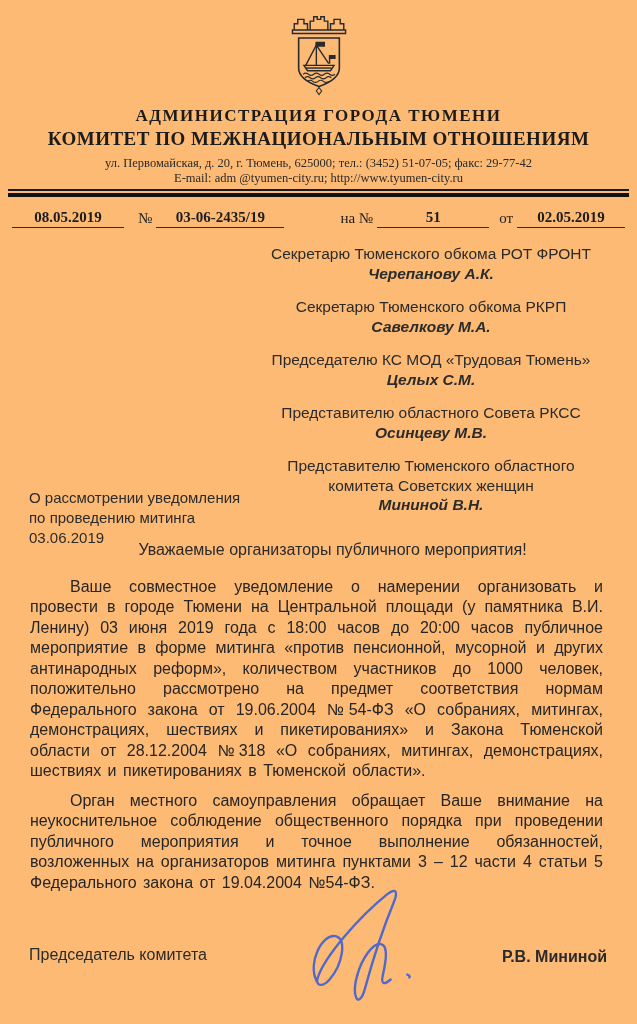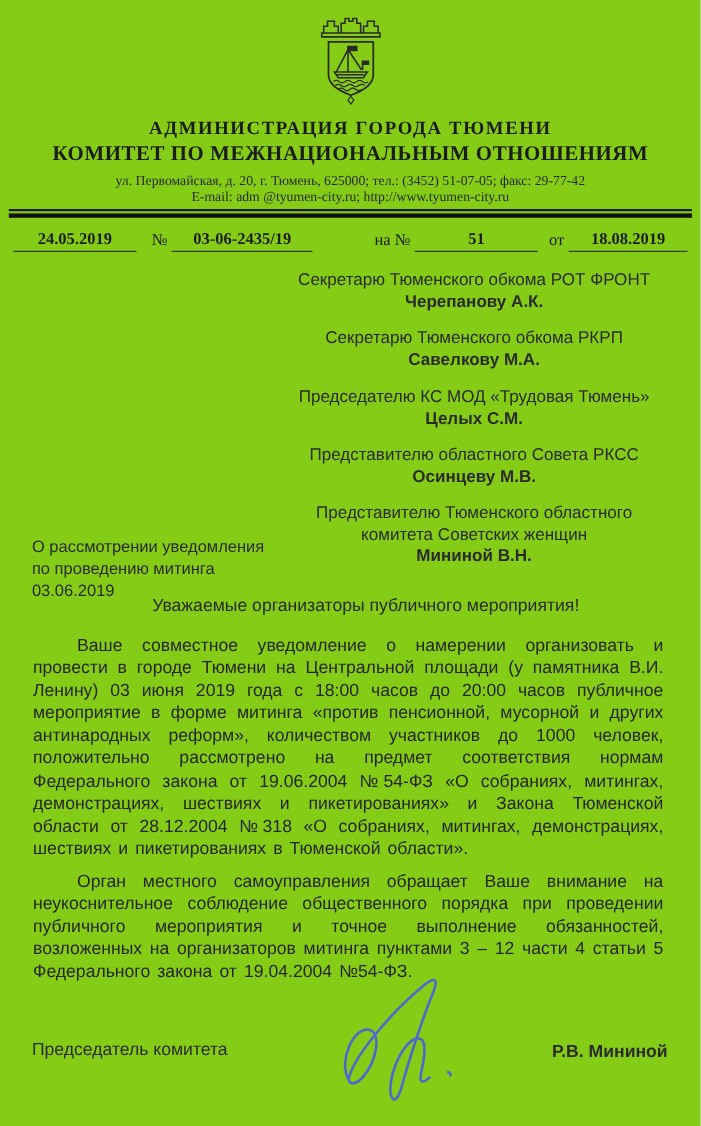--- a/index.html
+++ b/index.html
@@ -1,21 +1,21 @@
 <!DOCTYPE html>
 <html><head>
 <meta charset="utf-8">
 <style>
   * { margin:0; padding:0; box-sizing:border-box; }
   html,body { background:#e8e8e8; }
   .page {
     position:relative;
     width:637px; height:1024px;
     margin:0 auto;
-    background:#84cc16;
+    background:#fdba74;
     color:#262626;
     font-family:"Liberation Sans","DejaVu Sans",sans-serif;
     overflow:hidden;
   }
   
   .emblem-wrap { text-align:center; padding-top:7px; }
   .emblem-wrap svg { display:inline-block; }
   .org-line1 {
     text-align:center; font-family:"Liberation Serif","DejaVu Serif",serif;
     font-weight:bold; font-size:17px; letter-spacing:1.5px; color:#1c1c1c;
@@ -47,21 +47,21 @@
   .ref-num-out { width:128px; }
   .ref-num-in  { width:112px; }
   .ref-date-in { width:108px; }
   .ref-spacer { flex:1; }
   
   .recipients {
     width:392px; margin:16px 10px 0 auto;
     text-align:center; font-size:15.5px; line-height:19.5px; color:#2b2b2b;
   }
   .recipient { margin-bottom:14px; }
-  .recipient .r-name { font-weight:bold; }
+  .recipient .r-name { font-weight:bold;font-style:italic; }
   .recipient.narrow .r-title { display:block; max-width:300px; margin:0 auto; }
   
   .subject {
     position:absolute; left:29px; top:488px;
     font-size:15px; line-height:20px; color:#2b2b2b; text-align:left;
   }
   
   .salutation {
     text-align:center; font-size:16px; color:#2a2a2a;
     margin-top:26px;
@@ -115,28 +115,28 @@
       <div class="contact-line">ул. Первомайская, д. 20, г. Тюмень, 625000; тел.: (3452) 51-07-05; факс: 29-77-42</div>
       <div class="contact-line">E-mail: adm @tyumen-city.ru; http://www.tyumen-city.ru</div>
     </div>
     <div class="head-rule">
       <div class="thin"></div>
         <div class="thick"></div>
     </div>
   </div>
 
   <div class="ref-row">
-    <span class="u ref-date-out">24.05.2019</span>
+    <span class="u ref-date-out">08.05.2019</span>
     <span class="ref-label" style="margin-left:14px;">№</span>
     <span class="u ref-num-out">03-06-2435/19</span>
     <span class="ref-spacer"></span>
     <span class="ref-label">на №</span>
     <span class="u ref-num-in">51</span>
     <span class="ref-label" style="margin-left:10px;">от</span>
-    <span class="u ref-date-in">18.08.2019</span>
+    <span class="u ref-date-in">02.05.2019</span>
   </div>
 
   <div class="recipients">
     <div class="recipient">
       <div class="r-title">Секретарю Тюменского обкома РОТ ФРОНТ</div>
       <div class="r-name">Черепанову А.К.</div>
     </div>
     <div class="recipient">
       <div class="r-title">Секретарю Тюменского обкома РКРП</div>
       <div class="r-name">Савелкову М.А.</div>

